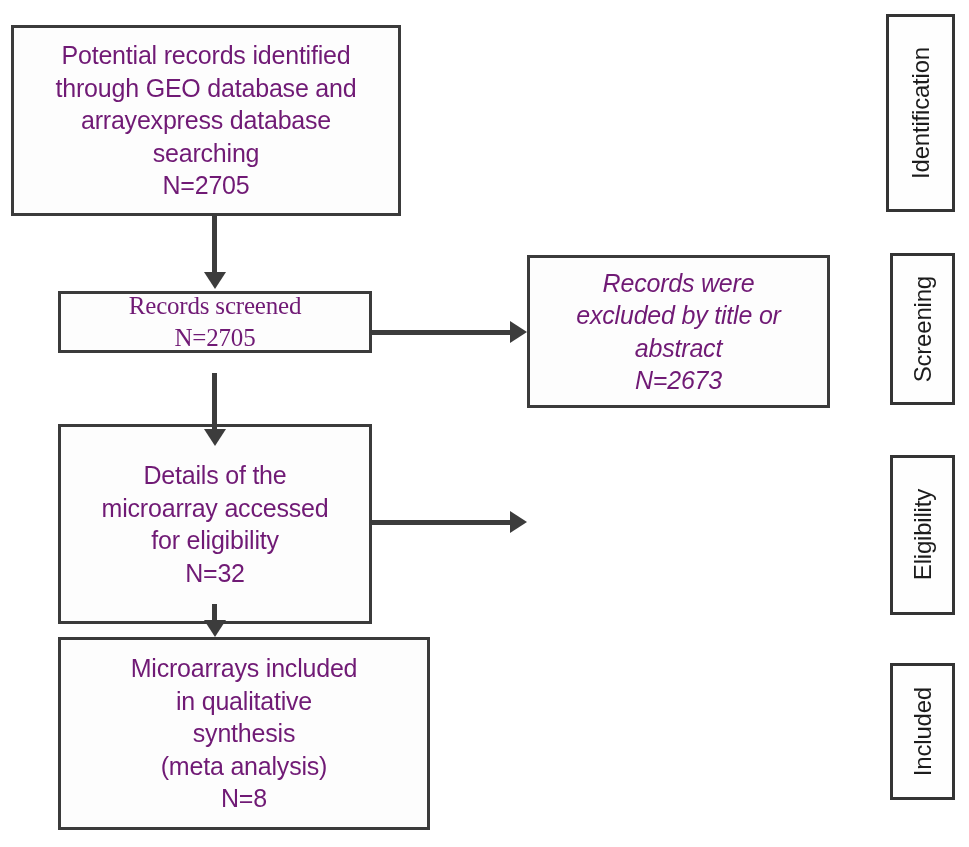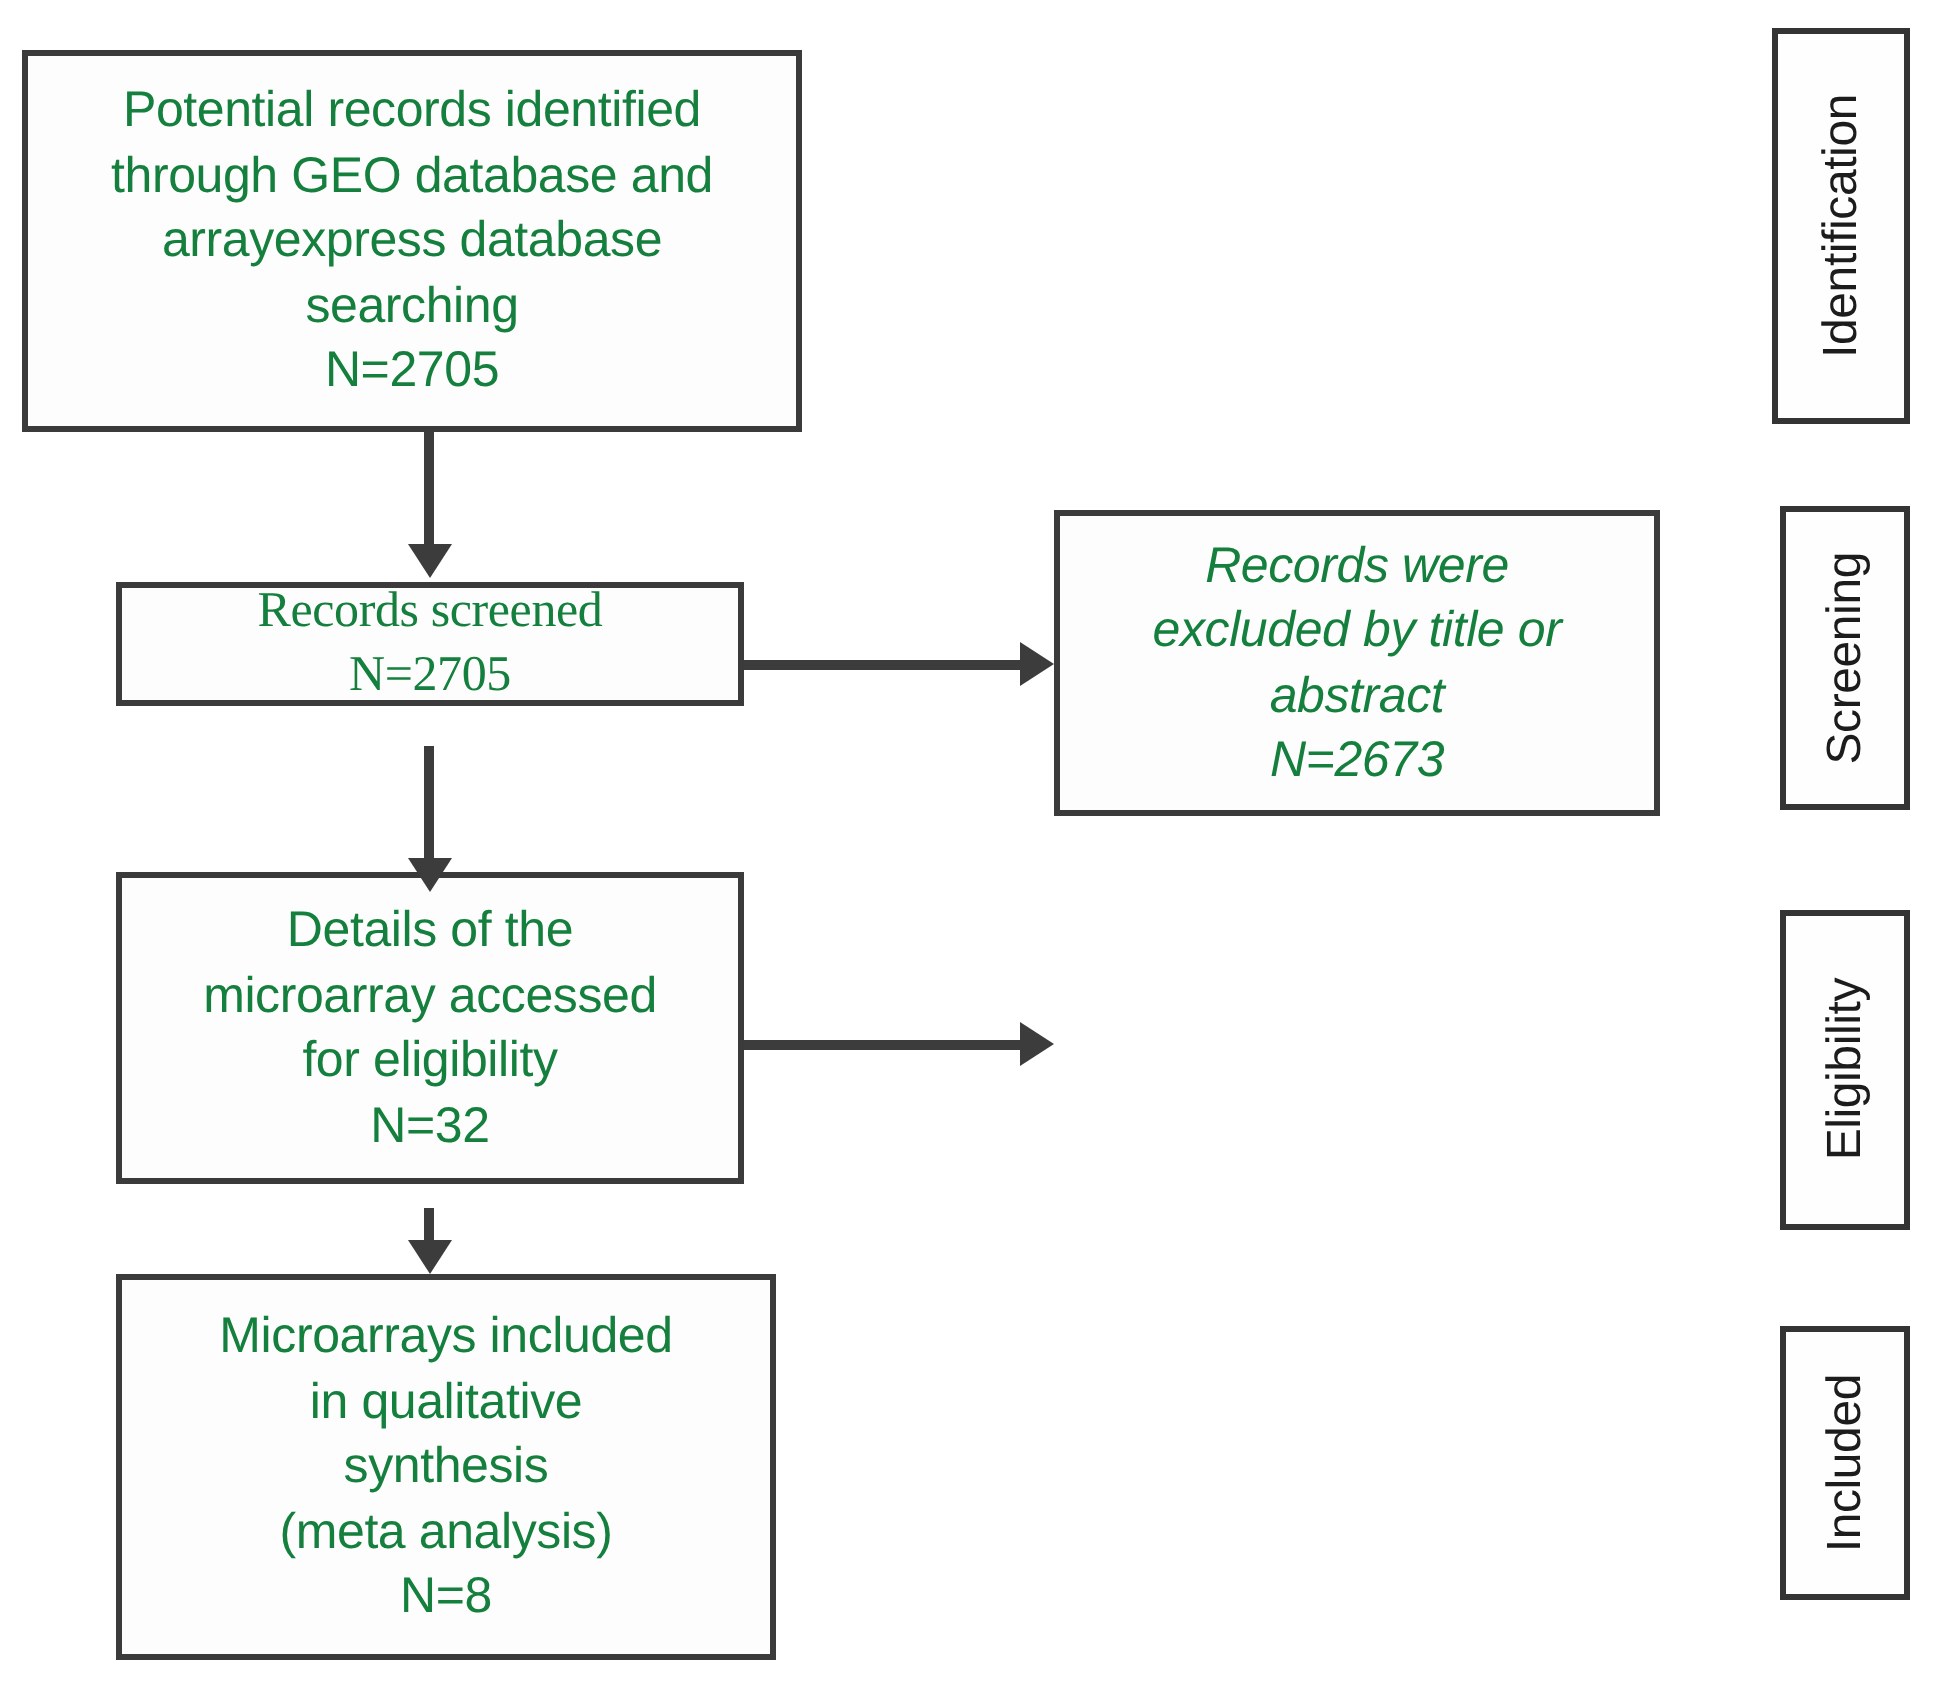--- a/index.html
+++ b/index.html
@@ -21,35 +21,35 @@
   }
   .node {
     position: absolute;
     box-sizing: border-box;
     border: 3px solid #3b3b3b;
     background: #fdfdfd;
     display: flex;
     align-items: center;
     justify-content: center;
     text-align: center;
-    color: #15803d;
+    color: #701a75;
     font-size: 25px;
     line-height: 1.30;
     letter-spacing: -0.2px;
     padding: 4px 8px;
   }
   .node .txt {
     display: block;
     white-space: pre-line;
   }
   
   #box-identified { left: 11px;  top: 25px;  width: 390px; height: 191px; }
   #box-screened   { left: 58px;  top: 291px; width: 314px; height: 62px; font-family: Liberation Serif, serif;  }
-  #box-eligible   { left: 58px;  top: 436px; width: 314px; height: 156px; }
-  #box-included   { left: 58px;  top: 637px; width: 330px; height: 193px; }
+  #box-eligible   { left: 58px;  top: 424px; width: 314px; height: 200px; }
+  #box-included   { left: 58px;  top: 637px; width: 372px; height: 193px; }
 
   
   #box-excluded-title { left: 527px; top: 255px; width: 303px; height: 153px; font-style: italic; }
   #box-excluded-avail { left: 527px; top: 430px; width: 314px; height: 190px; }
 
   
   .stage {
     position: absolute;
     box-sizing: border-box;
     border: 3px solid #343434;

